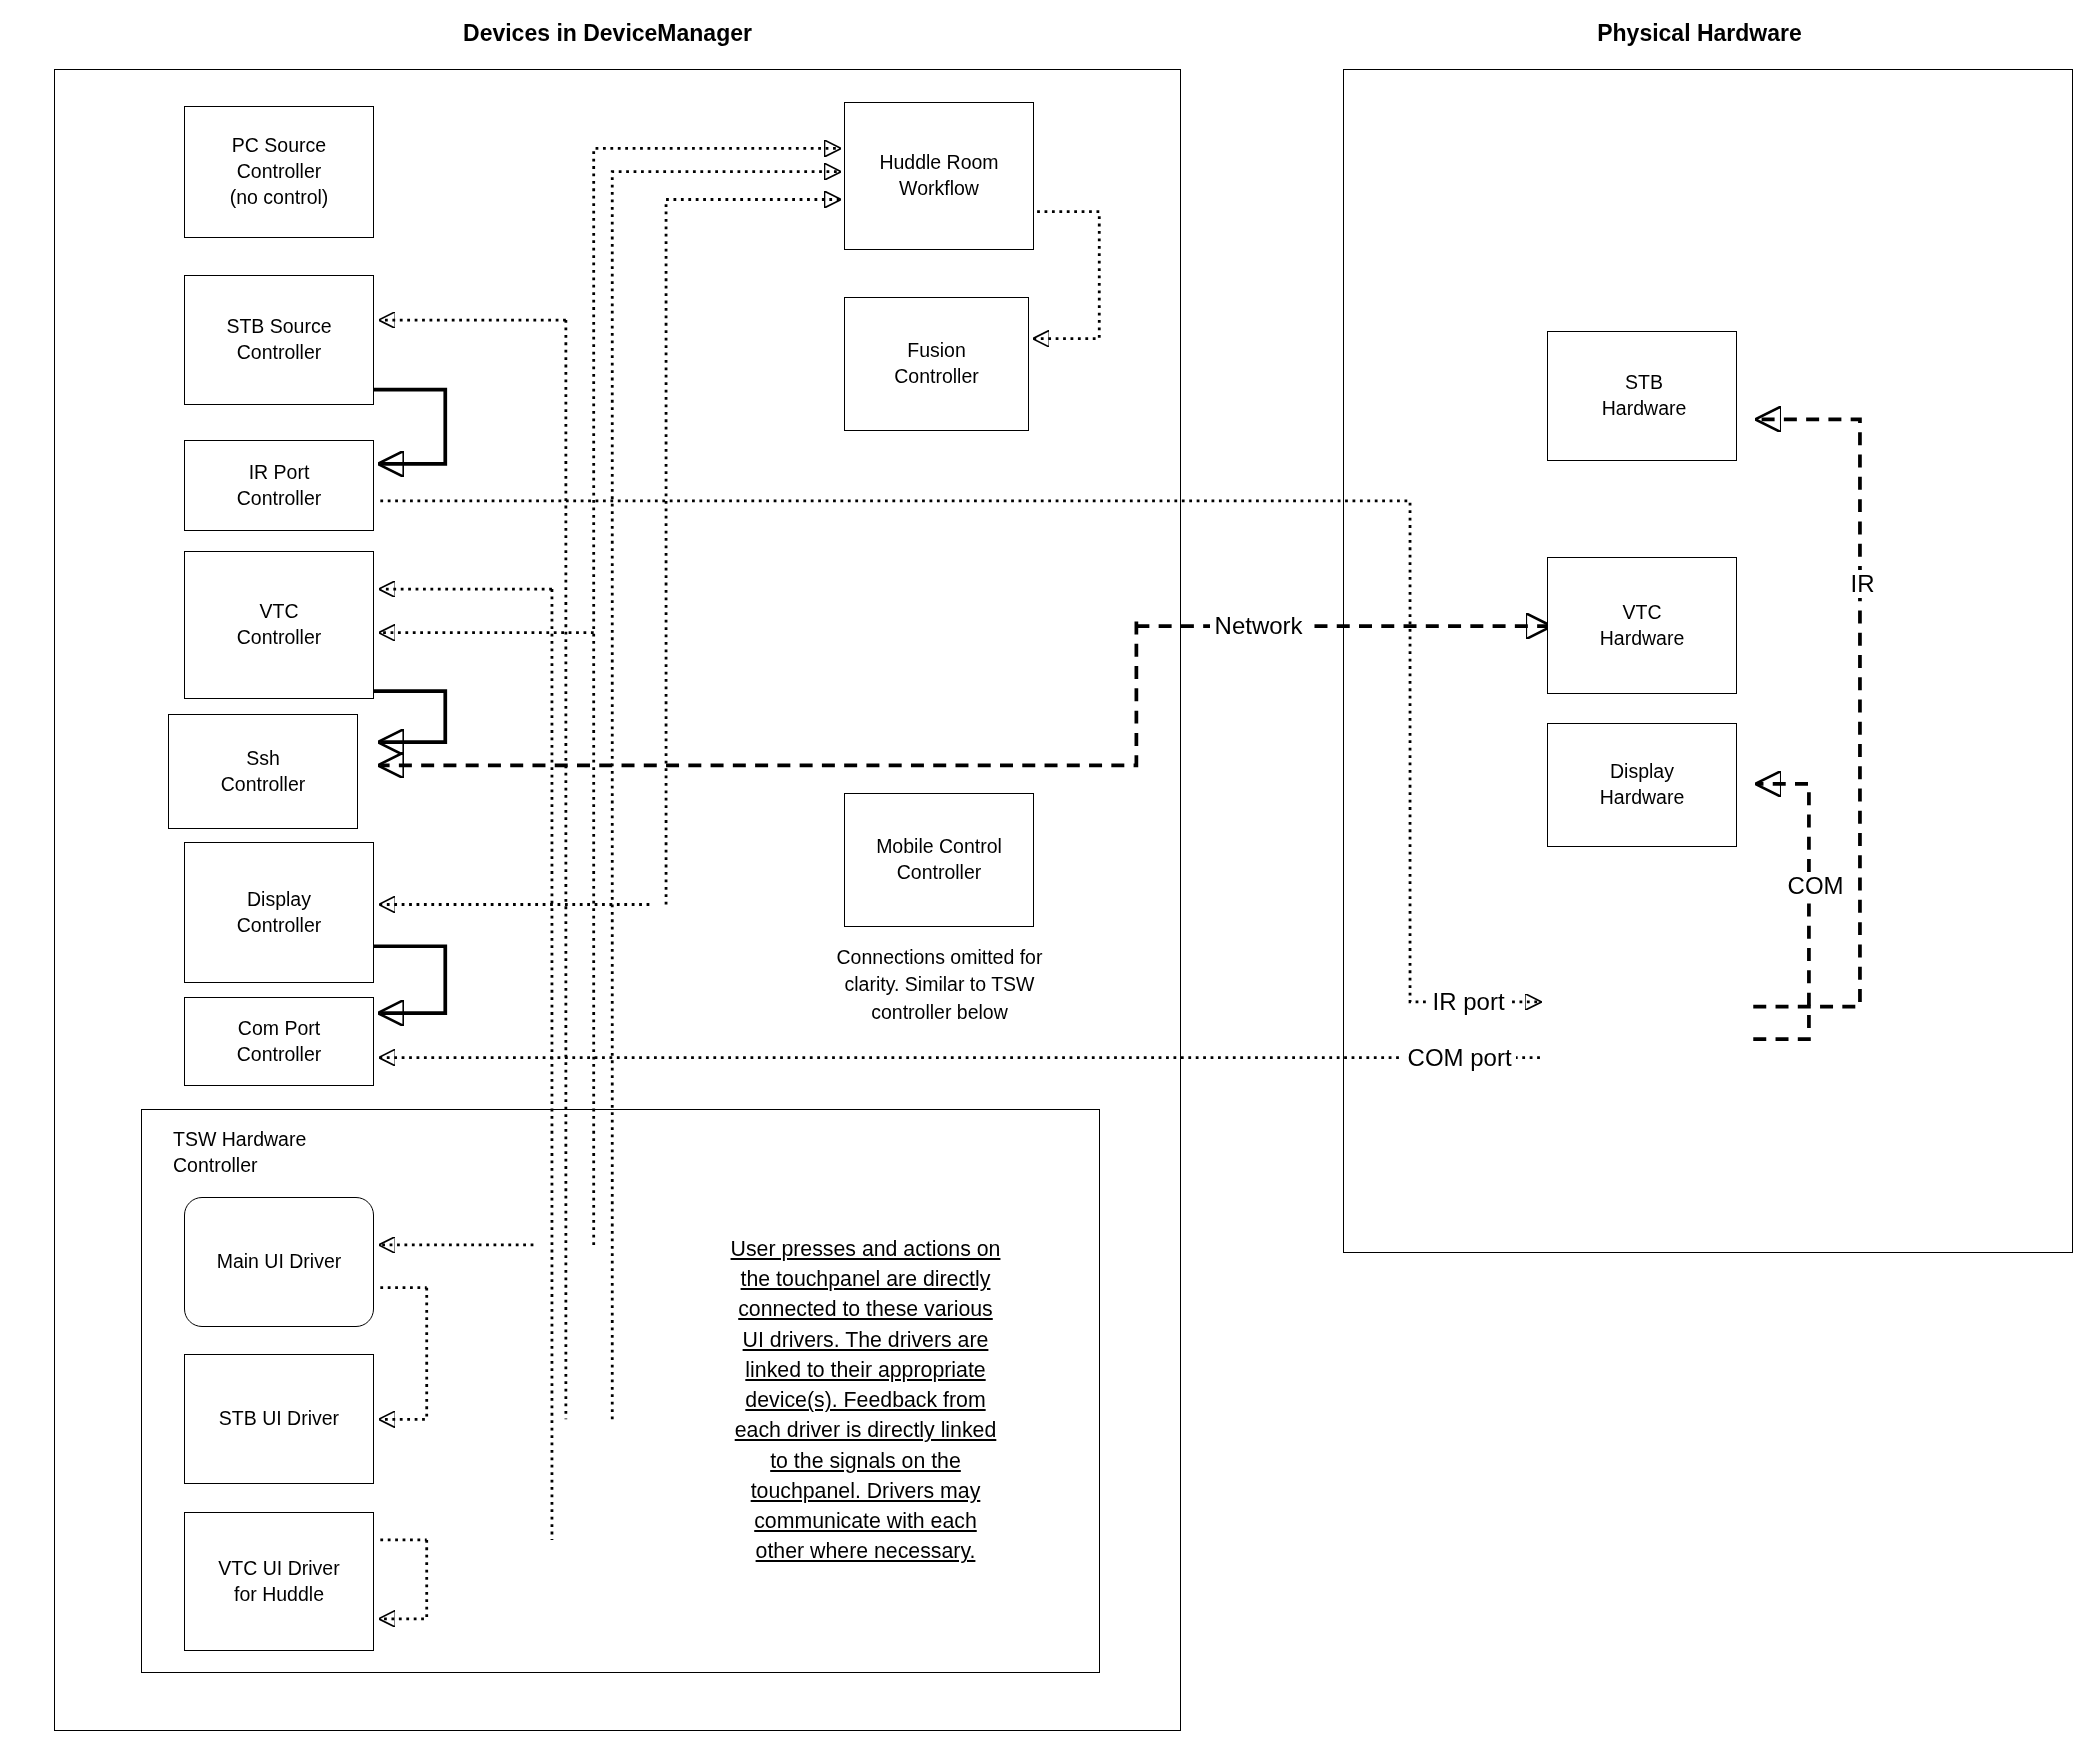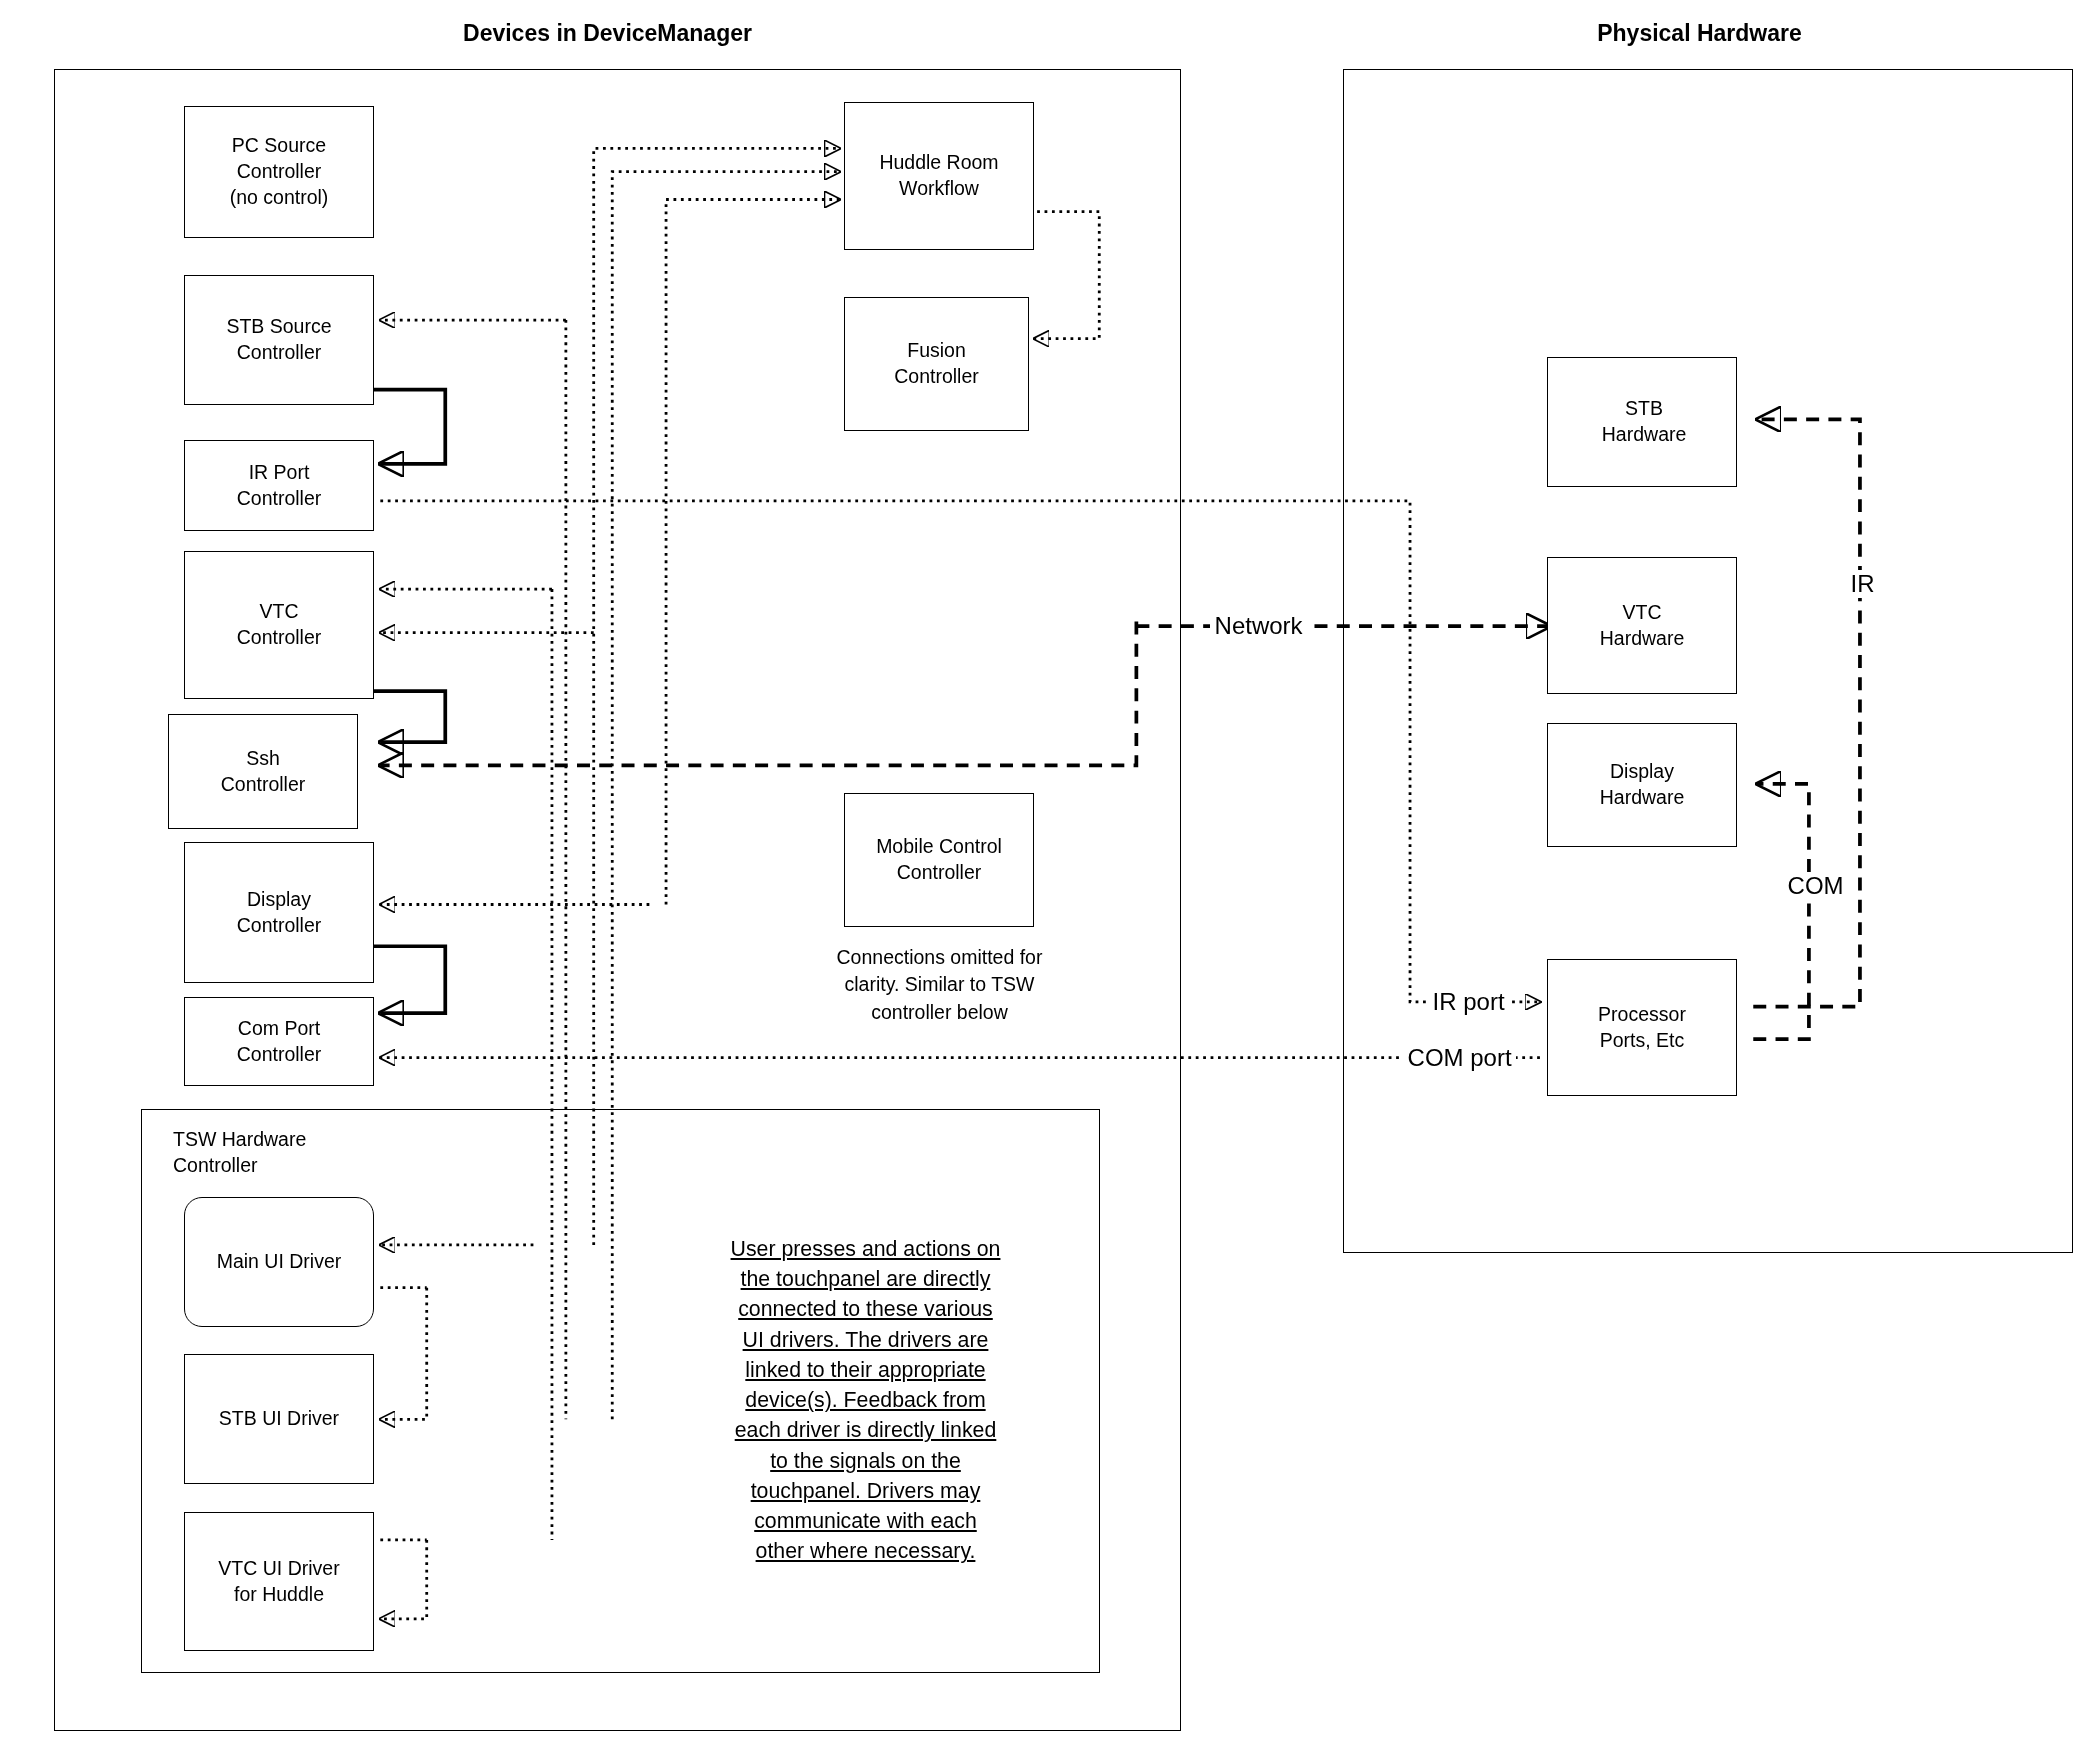--- a/index.html
+++ b/index.html
@@ -217,28 +217,26 @@
 connected to these various
 UI drivers.  The drivers are
 linked to their appropriate
 device(s). Feedback from
 each driver is directly linked
 to the signals on the
 touchpanel. Drivers may
 communicate with each
 other where necessary.</div>
 
-  <div class="box" style="left:1547px; top:357px; width:190px; height:130px;padding-left:6px;">STB
+  <div class="box" style="left:1547px; top:331px; width:190px; height:130px;padding-left:6px;">STB
 Hardware</div>
   <div class="box" style="left:1547px; top:557px; width:190px; height:137px;">VTC
 Hardware</div>
   <div class="box" style="left:1547px; top:723px; width:190px; height:124px;">Display
 Hardware</div>
-  <div class="box" style="left:1547px; top:959px; width:190px; height:137px;">Processor
-Ports, Etc</div>
 
   <div class="edge-label" style="left:1210px; top:612px;">Network</div>
   <div class="edge-label" style="left:1846px; top:570px;">IR</div>
   <div class="edge-label" style="left:1783px; top:872px;">COM</div>
   <div class="edge-label" style="left:1428px; top:988px;">IR port</div>
   <div class="edge-label" style="left:1403px; top:1044px;">COM port</div>
 
 </div>
 
 

